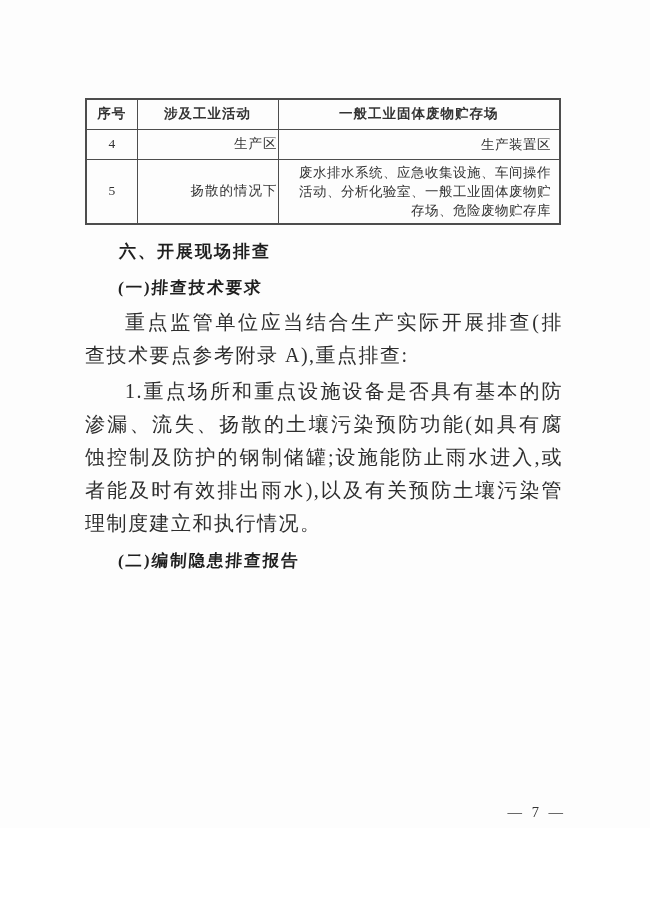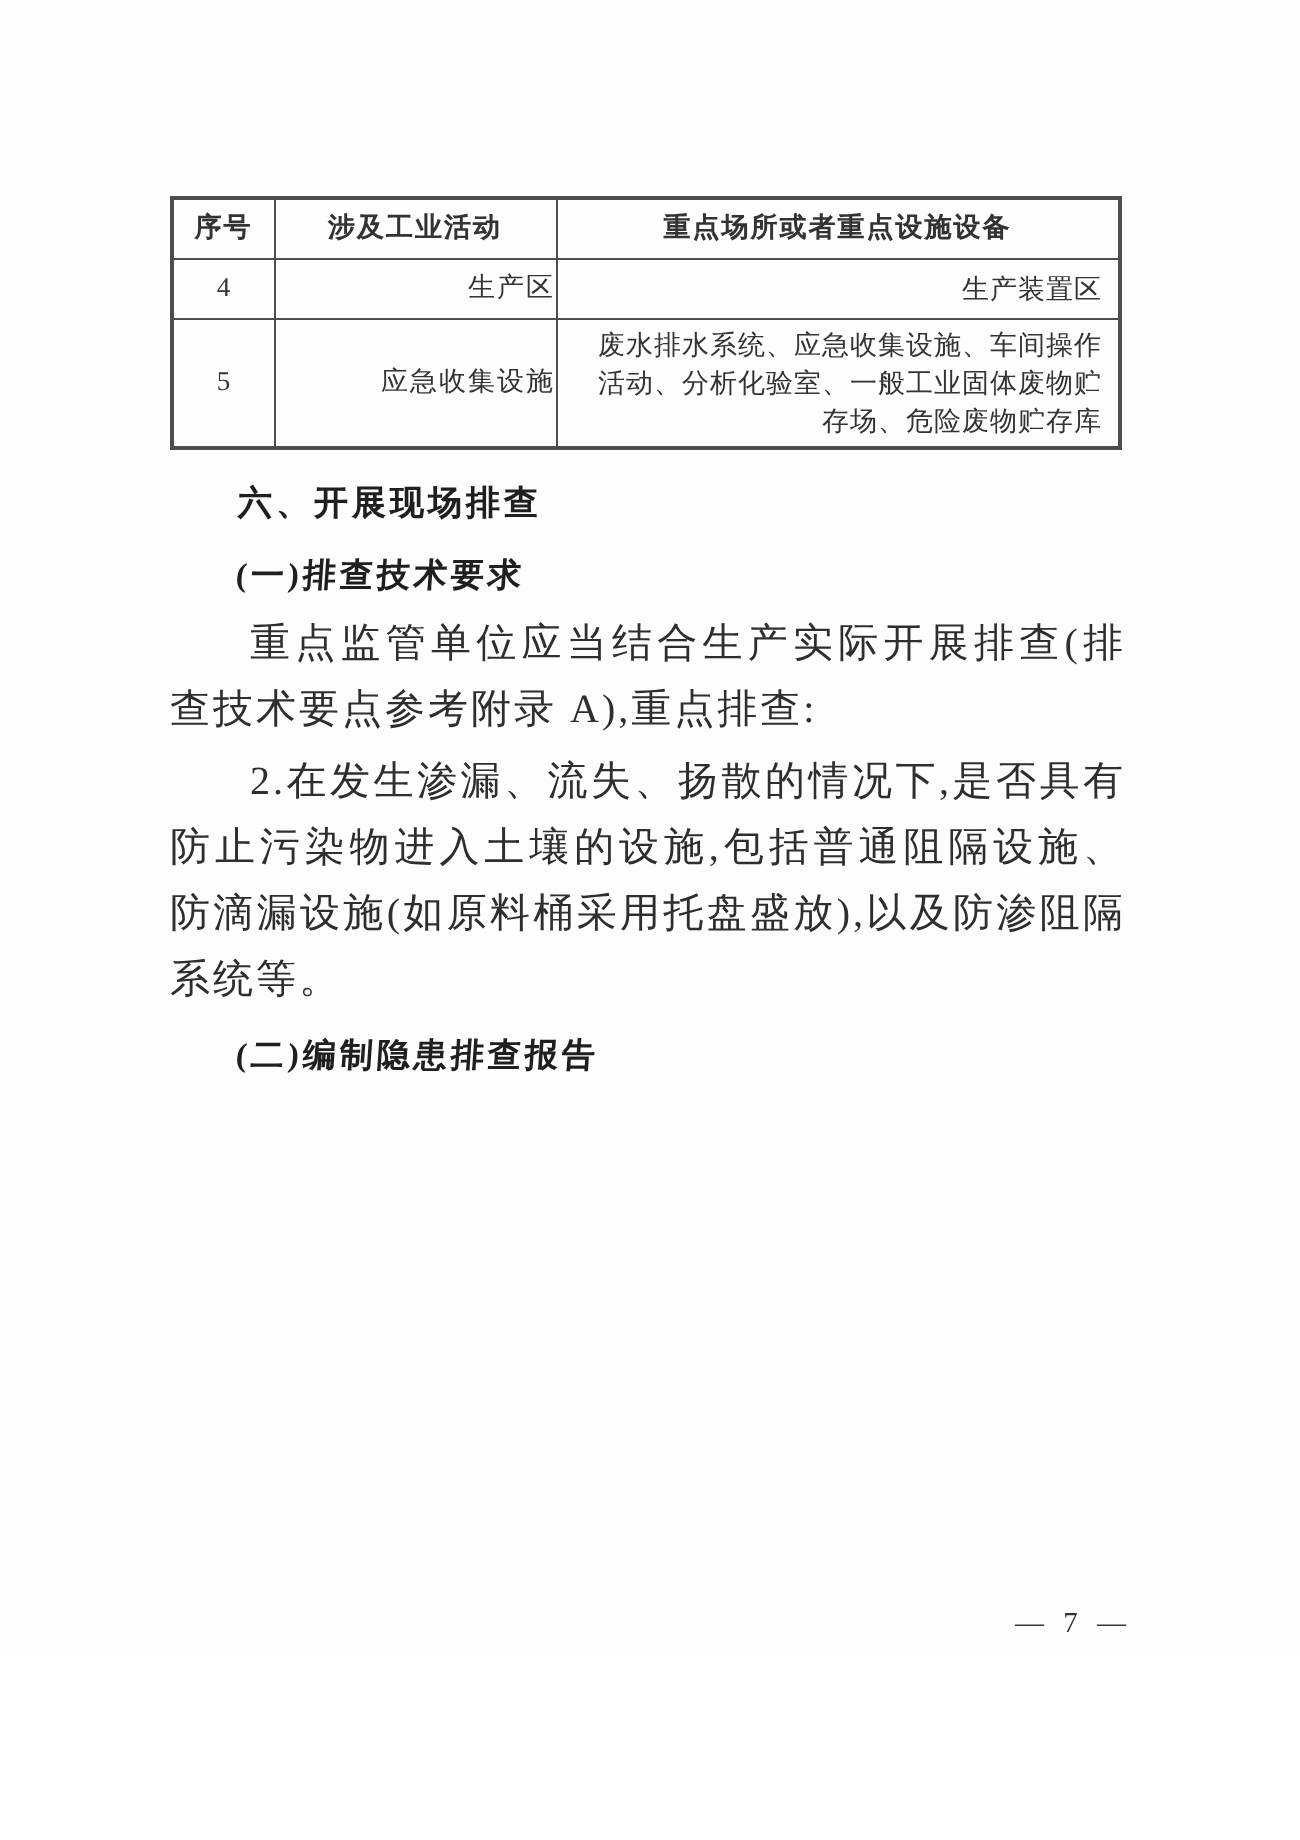--- a/index.html
+++ b/index.html
@@ -95,43 +95,43 @@
 <body>
 
 <div class="page">
   <div class="content">
 
     <table class="doc-table">
       <thead>
         <tr>
           <th>序号</th>
           <th>涉及工业活动</th>
-          <th>重点场所或者重点设施设备</th>
+          <th>一般工业固体废物贮存场</th>
         </tr>
       </thead>
       <tbody>
         <tr>
           <td class="cell-no">4</td>
           <td class="cell-activity">生产区</td>
           <td class="cell-detail">生产装置区</td>
         </tr>
         <tr class="row-tall">
           <td class="cell-no">5</td>
-          <td class="cell-activity">应急收集设施</td>
+          <td class="cell-activity">扬散的情况下</td>
           <td class="cell-detail">废水排水系统、应急收集设施、车间操作活动、分析化验室、一般工业固体废物贮存场、危险废物贮存库</td>
         </tr>
       </tbody>
     </table>
 
     <h2 class="main-heading">六、开展现场排查</h2>
 
     <h3 class="sub-heading">(一)排查技术要求</h3>
 
     <p class="body-para">重点监管单位应当结合生产实际开展排查(排查技术要点参考附录 A),重点排查:</p>
-    <p class="body-para">2.在发生渗漏、流失、扬散的情况下,是否具有防止污染物进入土壤的设施,包括普通阻隔设施、防滴漏设施(如原料桶采用托盘盛放),以及防渗阻隔系统等。</p>
+    <p class="body-para">1.重点场所和重点设施设备是否具有基本的防渗漏、流失、扬散的土壤污染预防功能(如具有腐蚀控制及防护的钢制储罐;设施能防止雨水进入,或者能及时有效排出雨水),以及有关预防土壤污染管理制度建立和执行情况。</p>
 
     <h3 class="sub-heading">(二)编制隐患排查报告</h3>
 
 
   </div>
 
   <div class="page-number">— 7 —</div>
 </div>
 
 </body></html>

